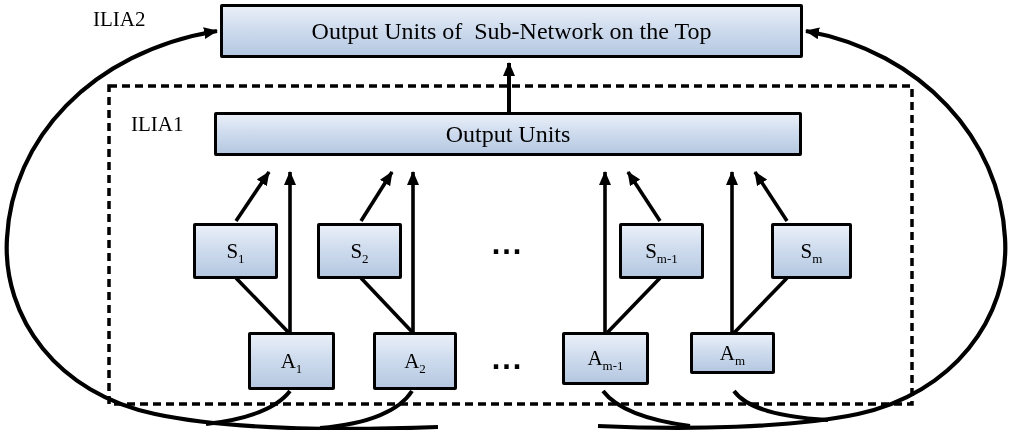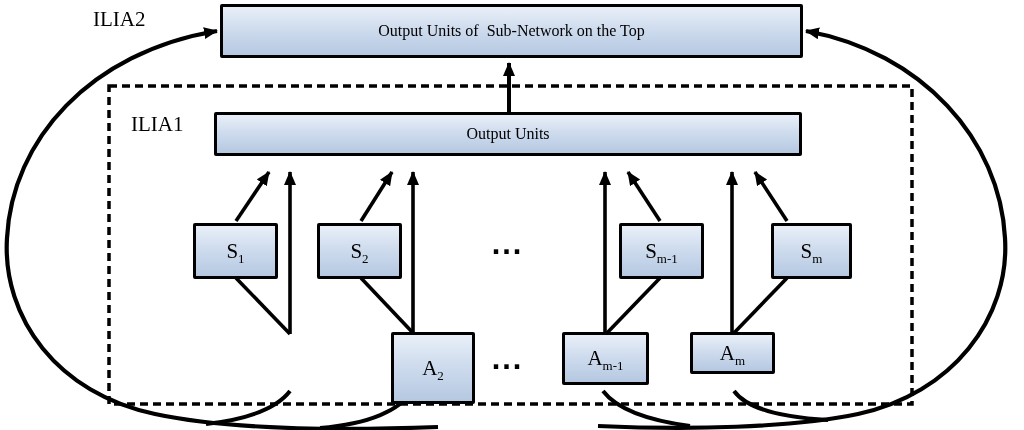--- a/index.html
+++ b/index.html
@@ -16,21 +16,21 @@
     position:absolute;
     box-sizing:border-box;
     border:3px solid #000;
     border-radius:2px;
     background:linear-gradient(180deg,#e9eff8 0%,#cfdcee 45%,#b5c8e1 100%);
     display:flex;align-items:center;justify-content:center;
     font-size:21px;
   }
   .node .lbl{white-space:pre;}
   .node sub{font-size:13px;line-height:0;}
-  .wide{font-size:16px;}
+  .wide{font-size:24px;}
   .floatlbl{
     position:absolute;font-size:21px;line-height:22px;white-space:pre;
   }
   .dots{
     position:absolute;width:38px;text-align:center;
     font-weight:bold;font-size:25px;letter-spacing:1px;line-height:26px;
     font-family:"DejaVu Sans",sans-serif;
   }
 </style>
 </head>
@@ -90,21 +90,24 @@
   <div class="node" style="left:317px;top:223px;width:85px;height:56px;">
     <span class="lbl"><span>S</span><sub>2</sub></span>
   </div>
   <div class="node" style="left:619px;top:223px;width:85px;height:56px;">
     <span class="lbl"><span>S</span><sub>m-1</sub></span>
   </div>
   <div class="node" style="left:771px;top:223px;width:81px;height:56px;">
     <span class="lbl"><span>S</span><sub>m</sub></span>
   </div>
 
-  <div class="node" style="left:373px;top:332px;width:84px;height:72px;margin-left:18px;">
+  <div class="node" style="left:248px;top:332px;width:87px;height:58px;">
+    <span class="lbl"><span>A</span><sub>1</sub></span>
+  </div>
+  <div class="node" style="left:373px;top:332px;width:84px;height:58px;">
     <span class="lbl"><span>A</span><sub>2</sub></span>
   </div>
   <div class="node" style="left:562px;top:332px;width:87px;height:53px;">
     <span class="lbl"><span>A</span><sub>m-1</sub></span>
   </div>
   <div class="node" style="left:690px;top:332px;width:85px;height:42px;">
     <span class="lbl"><span>A</span><sub>m</sub></span>
   </div>
 
   <div class="dots" style="left:488px;top:233px;">...</div>

